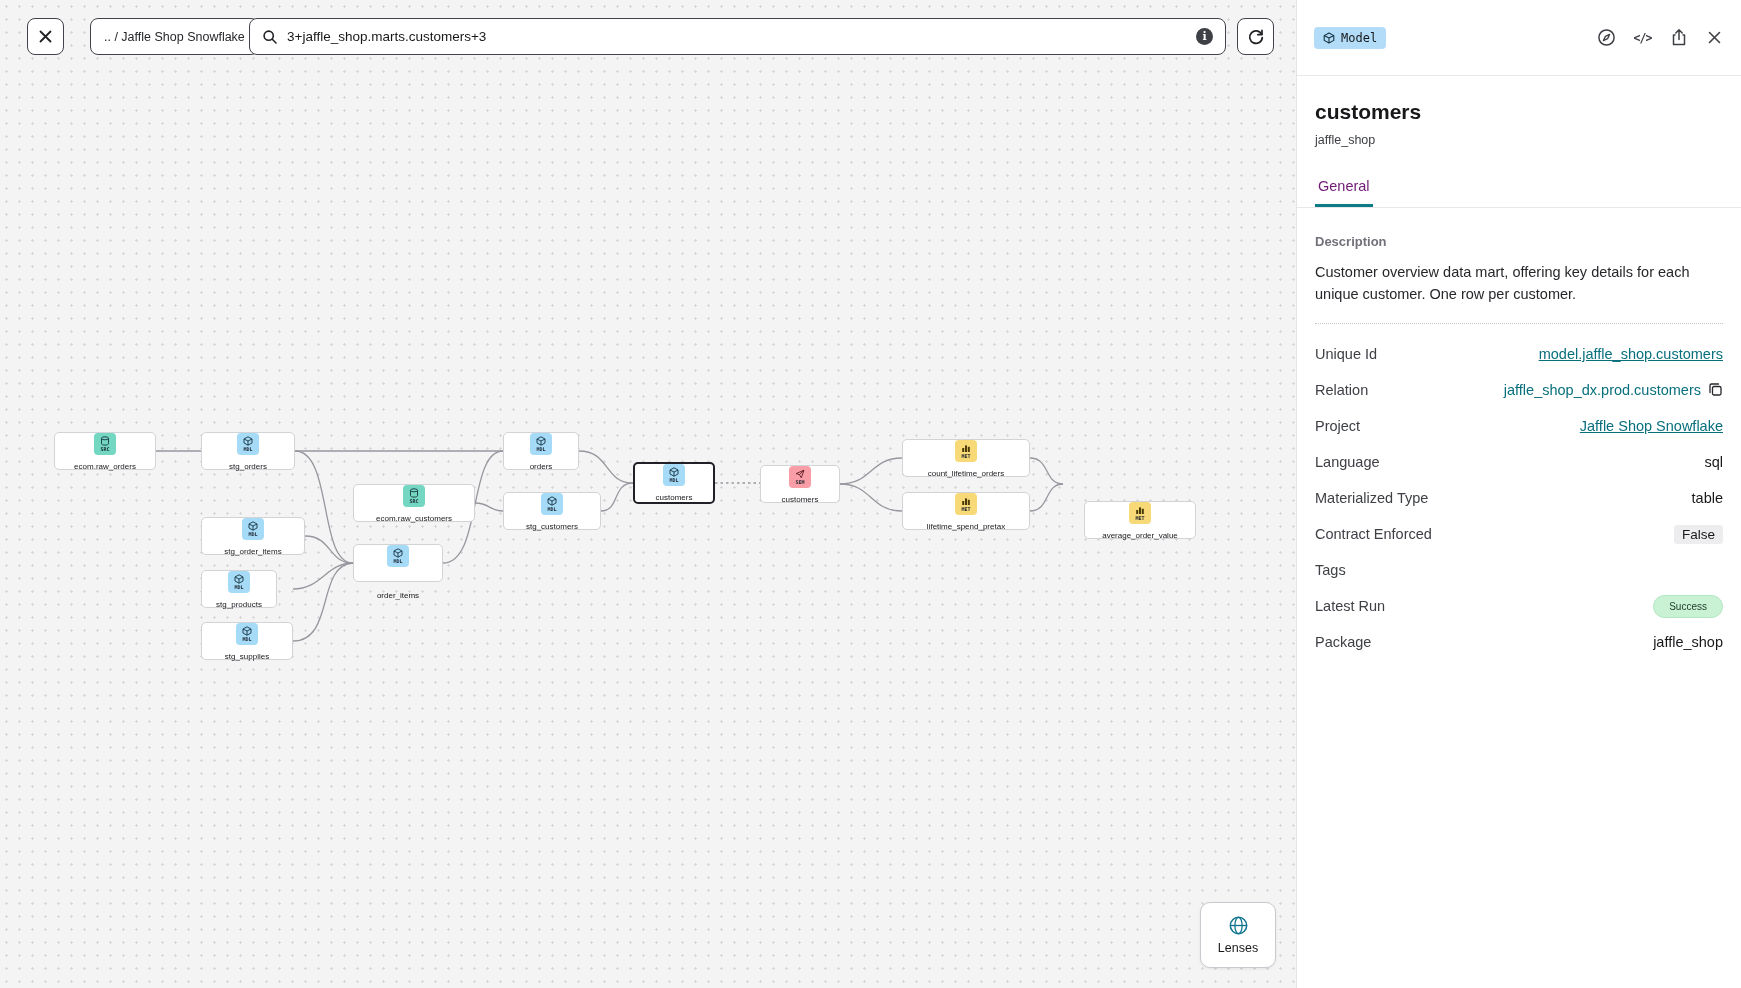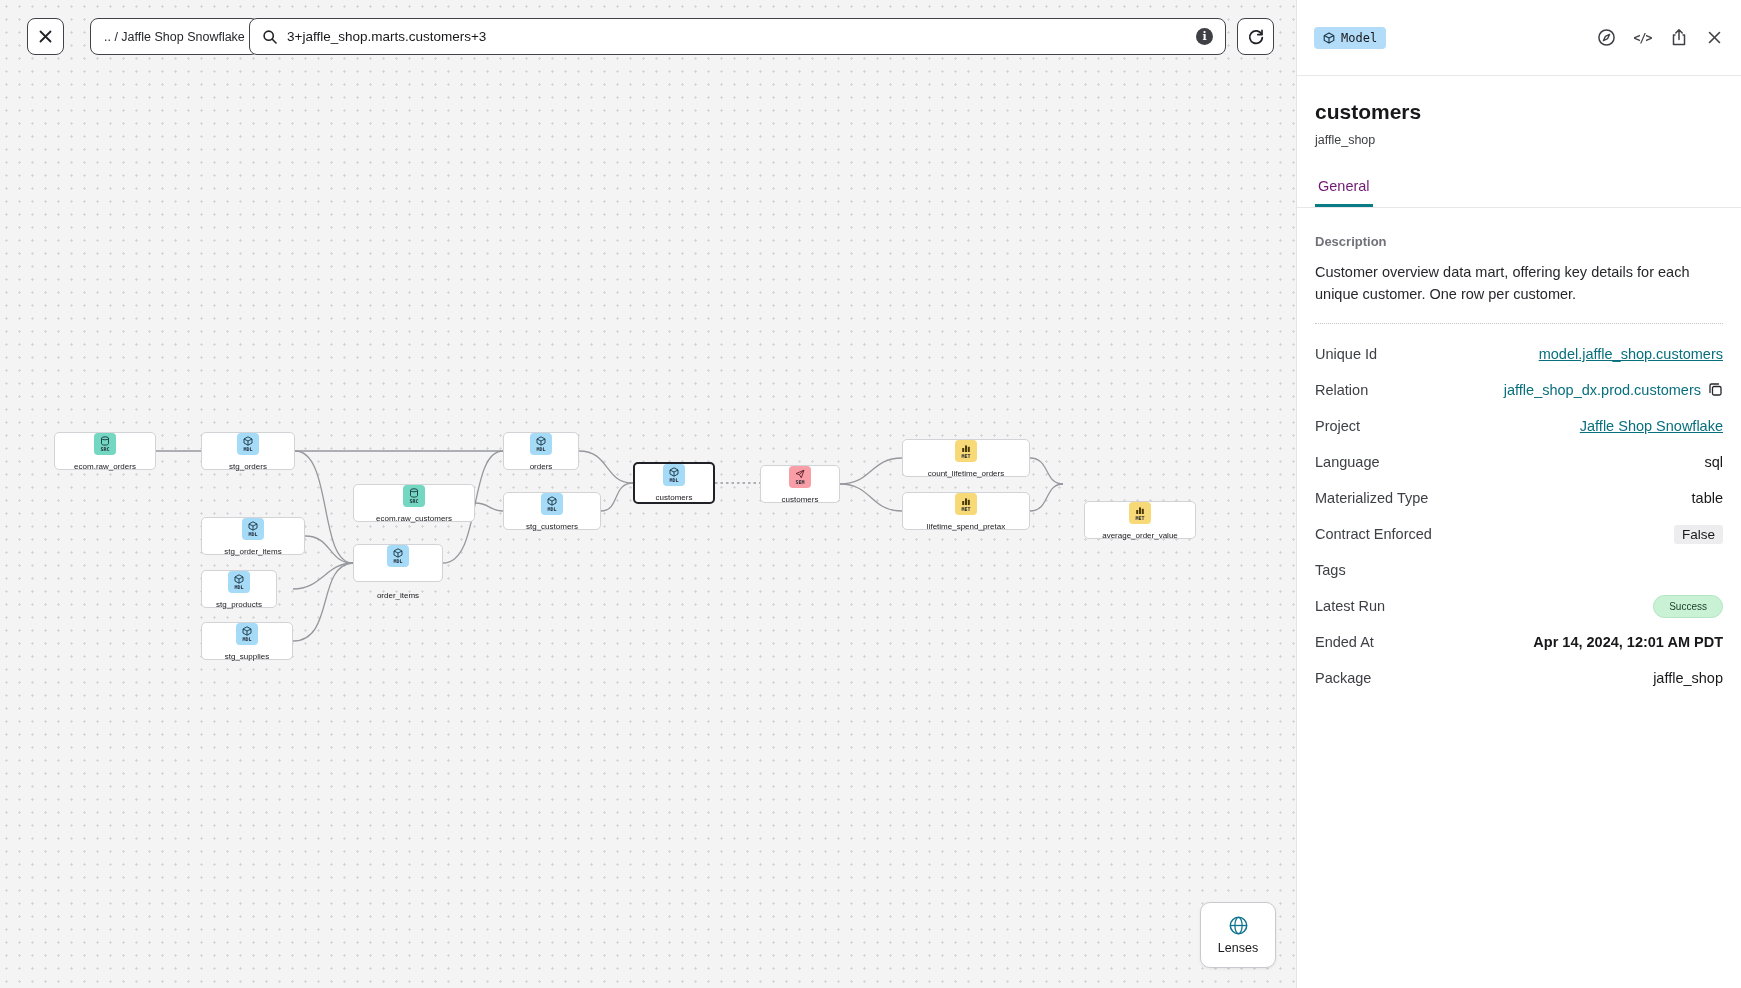--- a/index.html
+++ b/index.html
@@ -361,23 +361,19 @@
             <span class="dlabel">Tags</span>
             <span class="dval empty"></span>
           </div>
           <div class="drow">
             <span class="dlabel">Latest Run</span>
             <span class="dval pill">
               <span class="pill-success">Success</span>
             </span>
           </div>
           <div class="drow">
-            <span class="dlabel">Ended At</span>
-            <span class="dval strong">Apr 14, 2024, 12:01 AM PDT</span>
-          </div>
-          <div class="drow">
             <span class="dlabel">Package</span>
             <span class="dval text">jaffle_shop</span>
           </div>
         </div>
     </div>
   </div>
 </div>
 
 </body></html>

